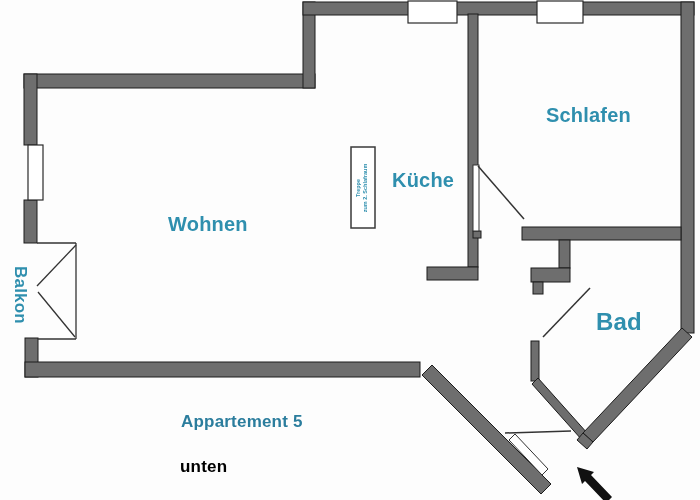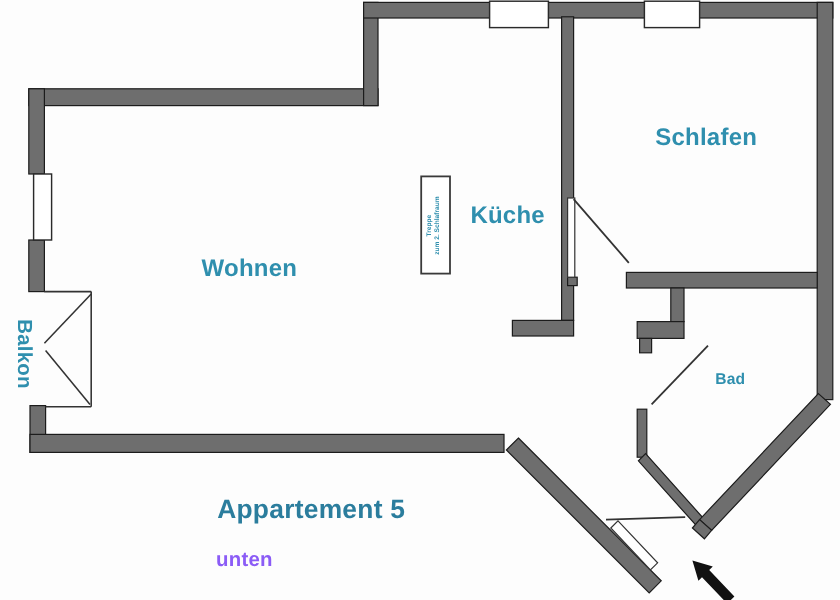--- a/index.html
+++ b/index.html
@@ -18,28 +18,28 @@
   .lbl{
     position:absolute;
     color:#2f8fae;
     font-weight:bold;
     white-space:nowrap;
     letter-spacing:0.2px;
   }
   .lbl-wohnen{left:168px;top:213px;font-size:20px;}
   .lbl-kueche{left:392px;top:169px;font-size:20px;}
   .lbl-schlafen{left:546px;top:104px;font-size:20px;text-align:center;}
-  .lbl-bad{left:596px;top:308px;font-size:13px;}
+  .lbl-bad{left:596px;top:308px;font-size:24px;}
   .lbl-balkon{
     left:-6px;top:282px;width:52px;height:20px;
     font-size:17px;text-align:center;
     transform:rotate(90deg);transform-origin:center;
   }
-  .lbl-appartement{left:181px;top:412px;font-size:22px;color:#2b7d9d;text-align:center;}
-  .lbl-unten{left:180px;top:457px;font-size:17px;color:#8b5cf6;font-weight:bold;}
+  .lbl-appartement{left:181px;top:412px;font-size:17px;color:#2b7d9d;text-align:center;}
+  .lbl-unten{left:180px;top:457px;font-size:17px;color:#000000;font-weight:bold;}
   .stair-note{
     position:absolute;left:336px;top:180px;width:54px;height:16px;
     font-size:5.5px;line-height:7px;font-weight:bold;
     color:#2f8fae;text-align:center;white-space:nowrap;
     transform:rotate(-90deg);transform-origin:center;
   }
   .stair-note span{display:block;}
 </style>
 </head>
 <body>

